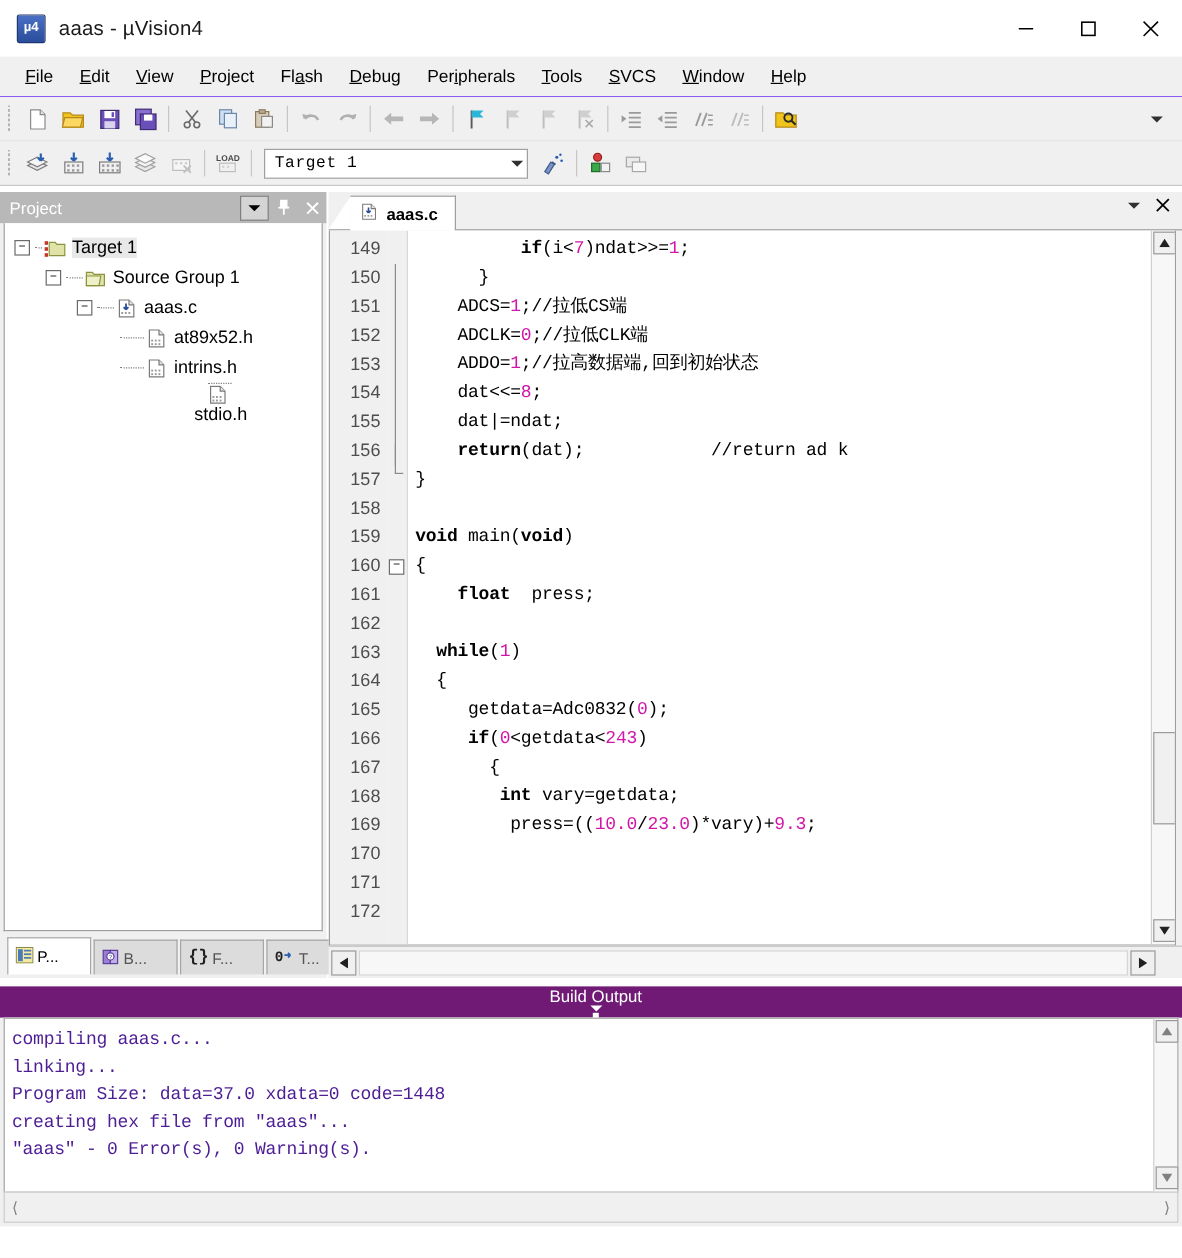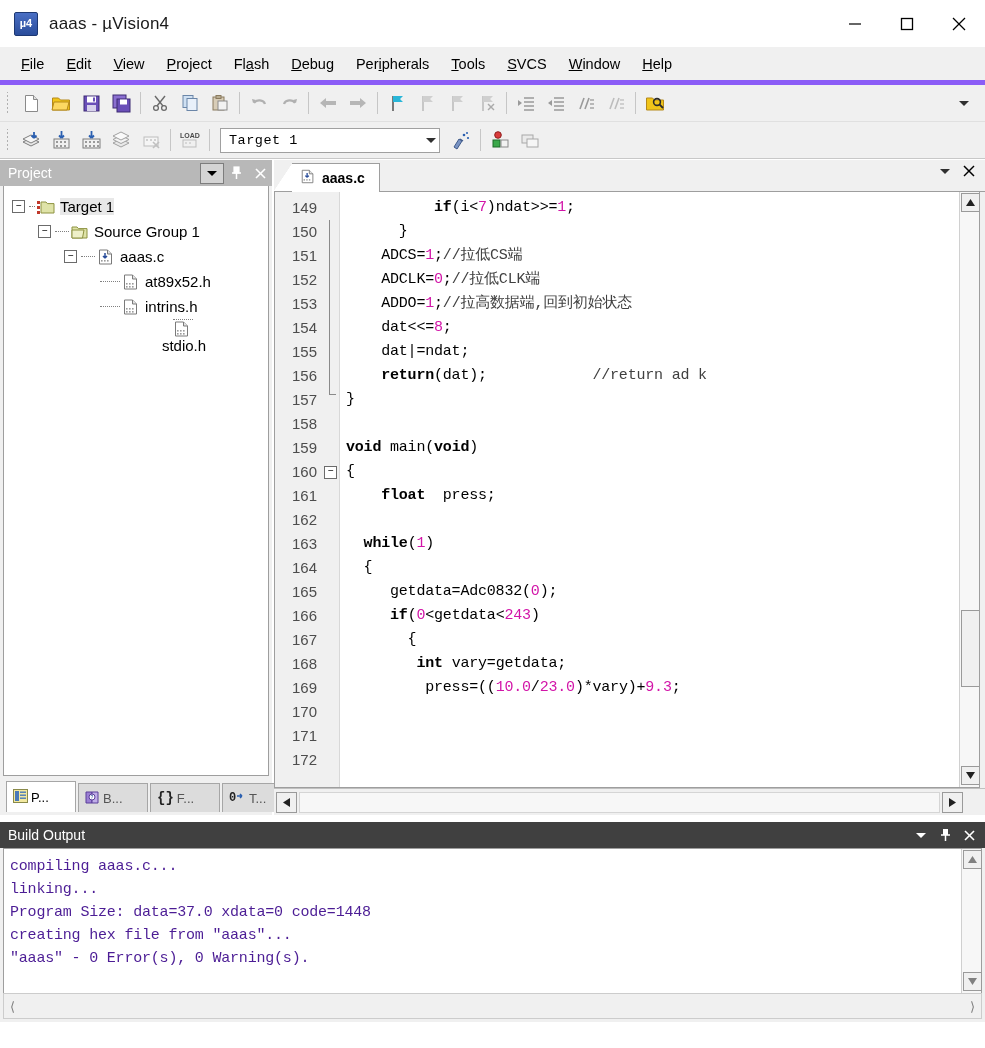--- a/index.html
+++ b/index.html
@@ -14,21 +14,21 @@
   
   .titlebar{height:47px;background:#ffffff;display:flex;align-items:center;padding-left:14px;position:relative;}
   .app-icon{width:22px;height:22px;background:linear-gradient(#4a6fc4,#2a4d9b);border:1px solid #1d3873;border-radius:2px;
             display:flex;align-items:center;justify-content:center;color:#fff;font-size:11px;font-weight:bold;line-height:1;margin-right:11px;}
   .title-text{font-size:17px;color:#1a1a1a;letter-spacing:0.2px;}
   .wincontrols{position:absolute;right:0;top:0;height:47px;display:flex;}
   .wc{width:52px;height:47px;display:flex;align-items:center;justify-content:center;}
   .wc svg{display:block;}
 
   
-  .menubar{height:33px;background:#f0f0f0;display:flex;align-items:center;padding-left:10px;border-bottom:5px solid #8b5cf6;}
+  .menubar{height:33px;background:#f0f0f0;display:flex;align-items:center;padding-left:10px;border-bottom:1px solid #8b5cf6;}
   .menu-item{font-size:14.5px;color:#000;padding:4px 11px;cursor:default;}
   .menu-item u{text-decoration:underline;}
 
   
   .toolbar{height:36px;background:#f0f0f0;display:flex;align-items:center;border-bottom:1px solid #e0e0e0;}
   .toolbar.two{border-bottom:1px solid #c8c8c8;}
   .grip{width:9px;height:22px;margin:0 3px 0 4px;
         background-image:radial-gradient(#b0b0b0 1px,transparent 1px);
         background-size:3px 4px;background-position:2px 2px;background-repeat:repeat-y;}
   .tbtn{width:30px;height:30px;display:flex;align-items:center;justify-content:center;border-radius:2px;}
@@ -72,32 +72,32 @@
   .edwrap{flex:1;display:flex;background:#ffffff;border:1px solid #9e9e9e;border-top:none;margin-right:5px;overflow:hidden;}
   .code-area{flex:1;display:flex;position:relative;background:#ffffff;overflow:hidden;}
   .gutter{width:48px;background:#f0f0f0;flex:none;padding-top:4px;}
   .gnum{height:24px;line-height:24px;text-align:right;padding-right:6px;font-size:15px;color:#4d4d4d;
         font-family:"Liberation Sans",sans-serif;}
   .foldcol{width:16px;background:#f0f0f0;flex:none;padding-top:4px;position:relative;border-right:1px solid #d8d8d8;}
   .codelines{flex:1;padding-top:4px;padding-left:6px;overflow:hidden;}
   .cline{height:24px;line-height:24px;font-family:"Liberation Mono",monospace;font-size:15px;color:#000;white-space:pre;letter-spacing:-0.2px;}
   .kw{font-weight:bold;color:#000;}
   .num{color:#d215a8;}
-  .cmt{color:#404040;}
+  .cmt{color:#000000;}
   .pnc{color:#000;}
   .vscroll{width:19px;background:#f7f7f7;border-left:1px solid #d0d0d0;flex:none;position:relative;}
   .sb-arrow{width:17px;height:17px;background:#f0f0f0;border:1px solid #9a9a9a;display:flex;align-items:center;justify-content:center;margin:1px;}
   .sb-thumb{position:absolute;left:1px;width:17px;background:#f0f0f0;border:1px solid #9a9a9a;}
   .hscrollrow{height:26px;display:flex;align-items:center;background:#f0f0f0;border-top:1px solid #c0c0c0;}
   .hs-btn{width:19px;height:19px;background:#f0f0f0;border:1px solid #9a9a9a;display:flex;align-items:center;justify-content:center;margin:0 2px;}
   .hs-track{flex:1;height:19px;background:#f7f7f7;border:1px solid #d5d5d5;}
 
   
   .buildpanel{position:absolute;left:0;top:822px;width:985px;height:200px;background:#f0f0f0;}
-  .build-head{height:26px;background:#404040;display:flex;align-items:center;padding-left:8px;}
+  .build-head{height:26px;background:#701a75;display:flex;align-items:center;padding-left:8px;flex-direction:column;}
   .build-head .btitle{flex:1;color:#ffffff;font-size:14px;}
   .build-body{position:absolute;left:3px;right:3px;top:26px;bottom:28px;background:#ffffff;border:1px solid #9e9e9e;display:flex;}
   .build-lines{flex:1;padding:6px 0 0 6px;overflow:hidden;}
   .bline{font-family:Liberation Mono, monospace;font-size:15px;line-height:23px;color:#4c1d95;white-space:pre;letter-spacing:-0.2px;}
   .build-foot{position:absolute;left:3px;right:3px;bottom:3px;height:24px;background:#f0f0f0;border:1px solid #cccccc;
               display:flex;align-items:center;justify-content:space-between;padding:0 6px;}
   .chev{font-size:13px;color:#808080;}
   svg{shape-rendering:geometricPrecision;}
 </style>
 </head>

